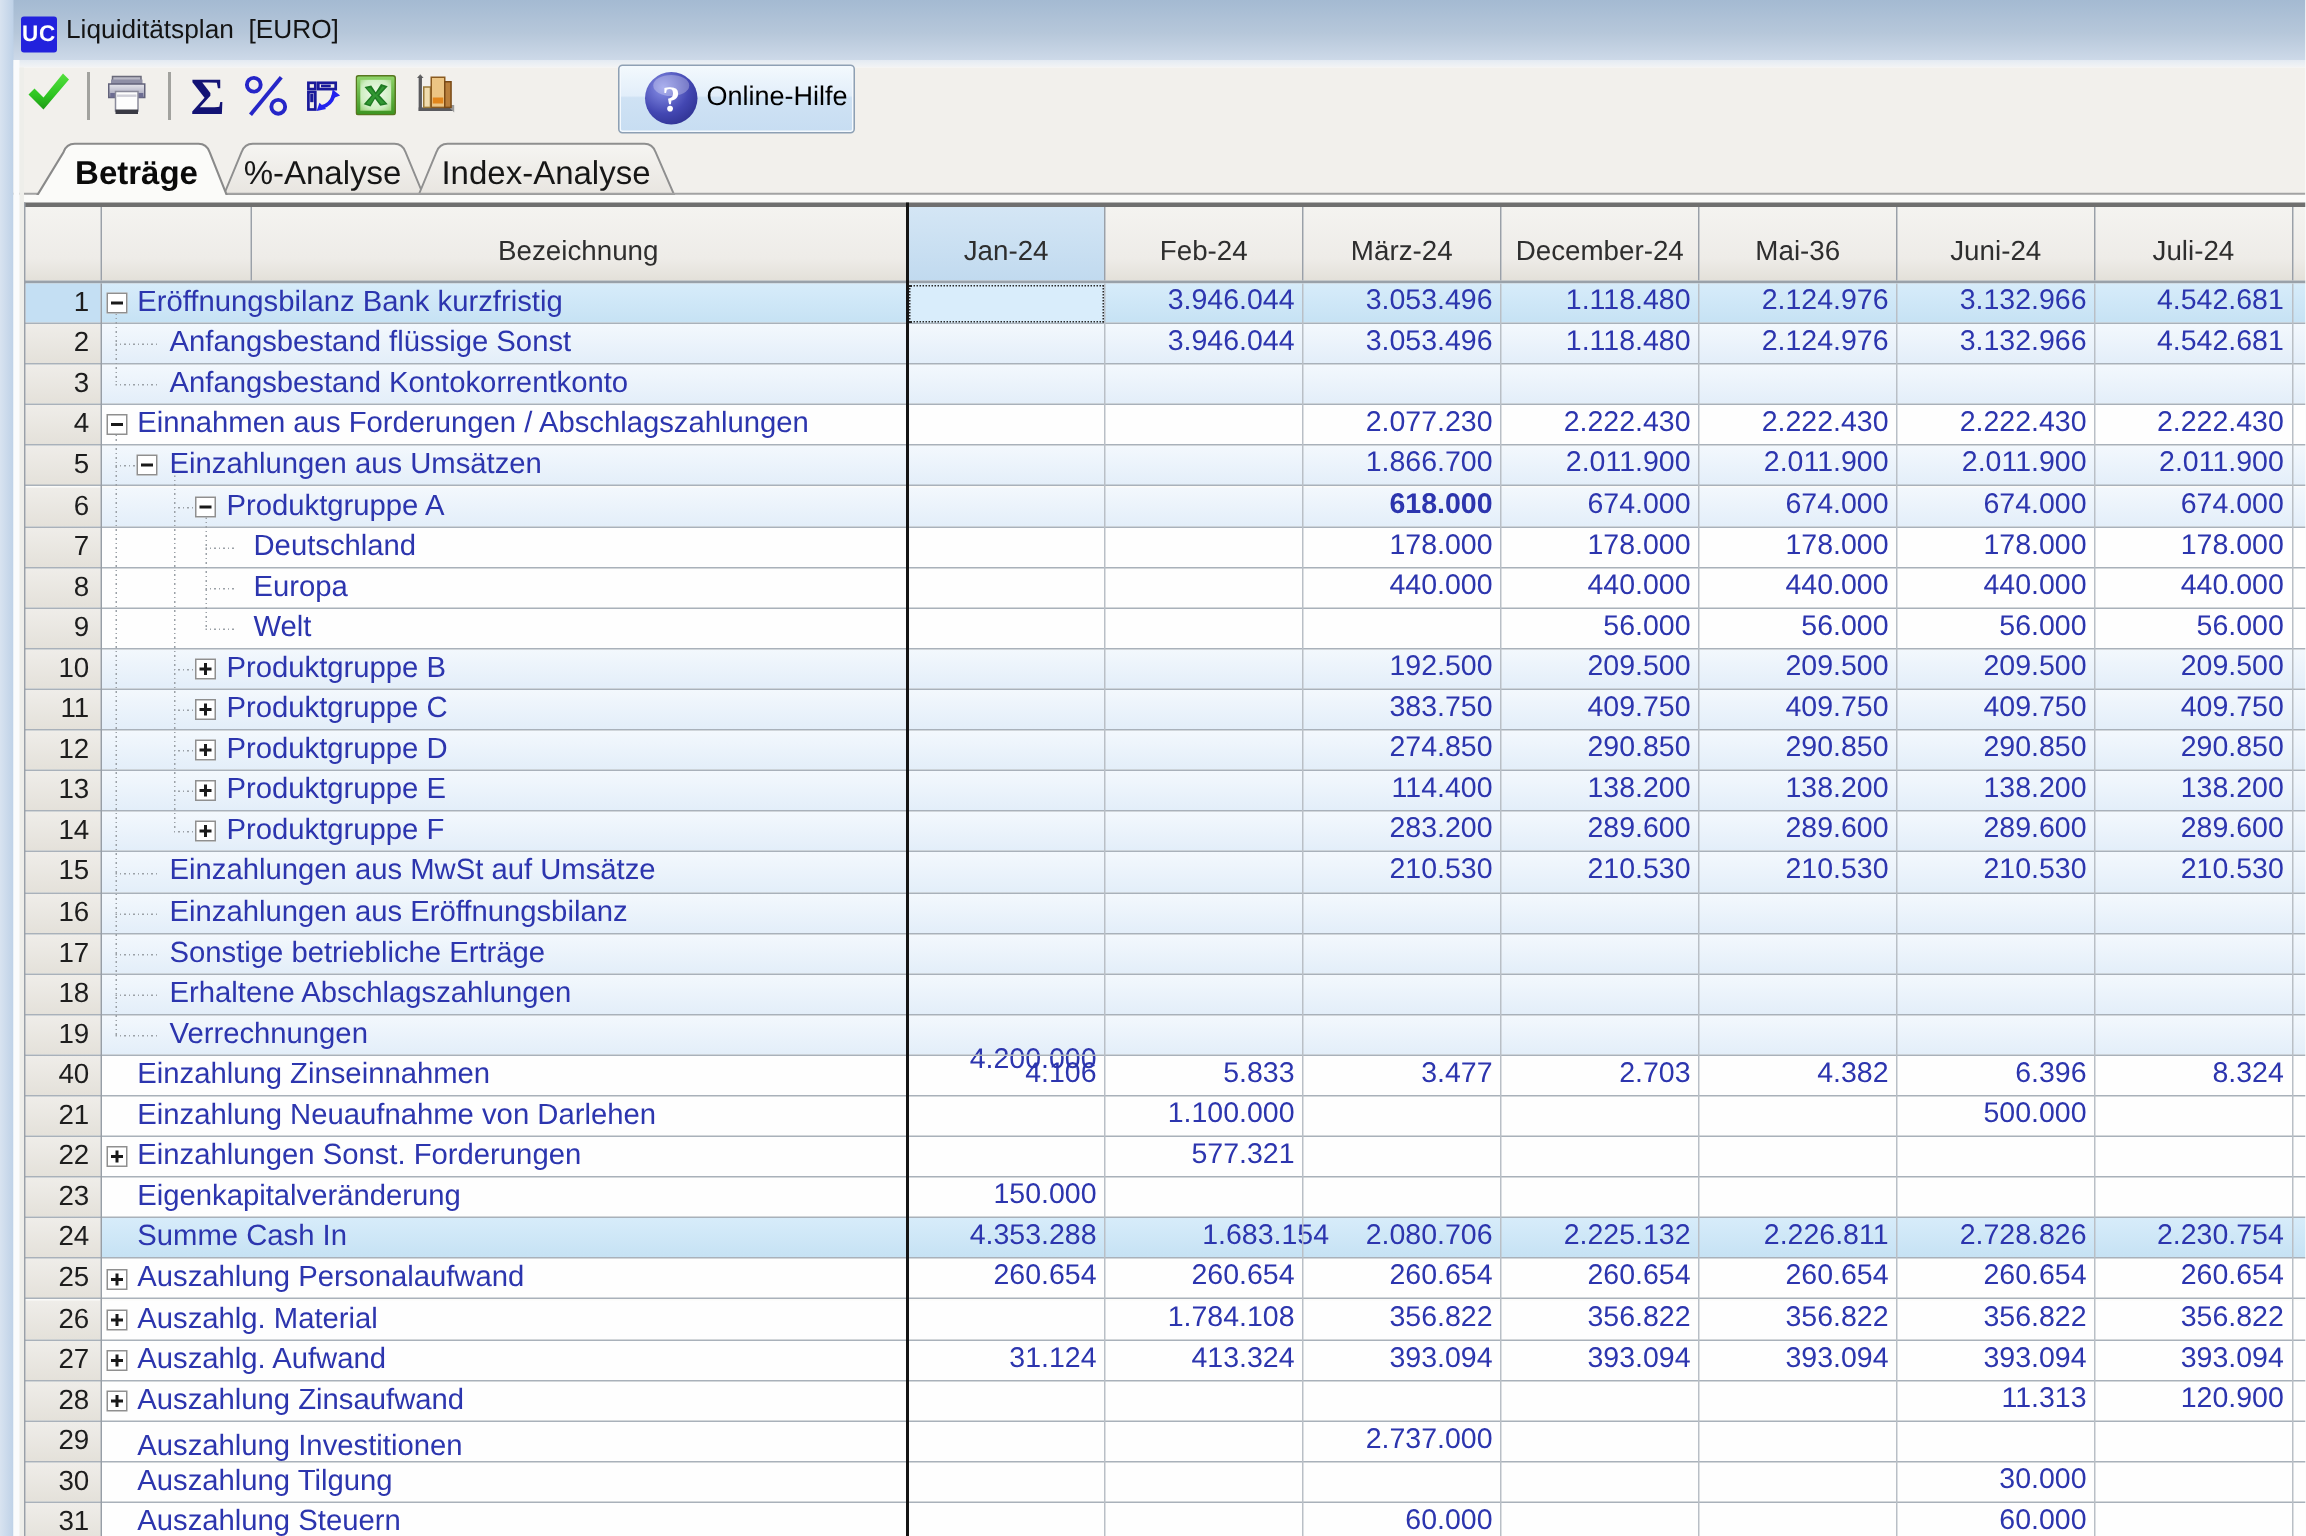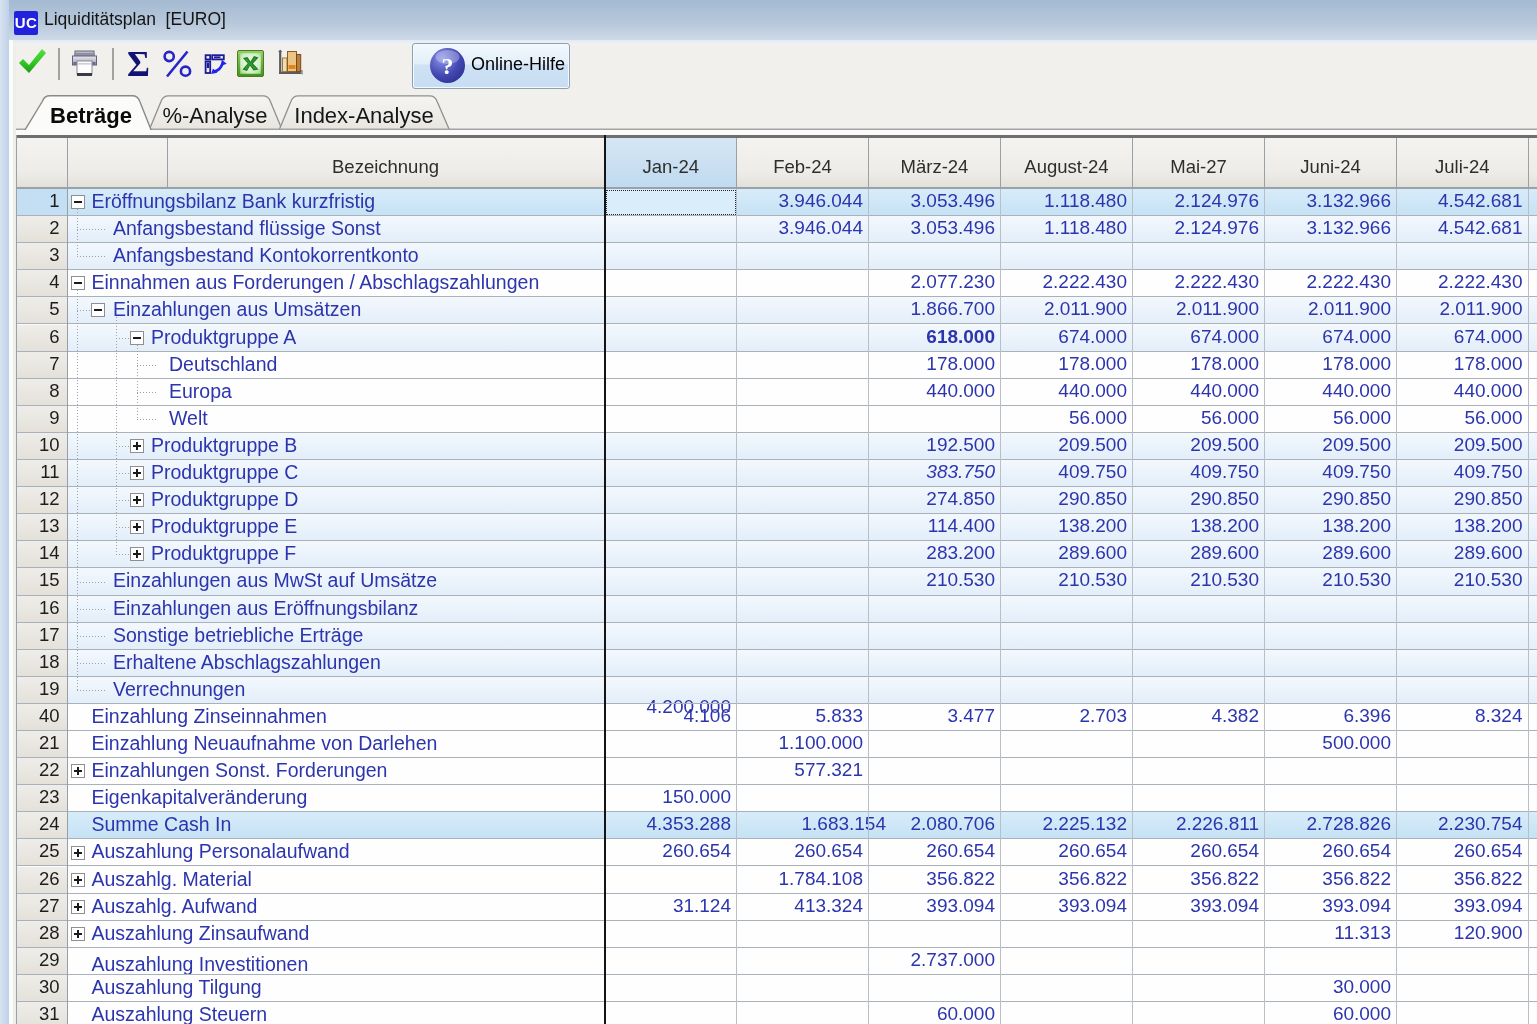--- a/index.html
+++ b/index.html
@@ -126,22 +126,22 @@
 <div class="a" style="left:0;top:0;width:9px;height:1024px;background:linear-gradient(to right,#d8e3f0,#bed1e7);"></div>
 <div class="a" style="left:9px;top:40px;width:4px;height:984px;background:#fafbfc;"></div>
 <div class="a" style="left:13px;top:45px;width:3px;height:979px;background:#eeeeea;"></div>
 <div class="a" style="left:16px;top:135.3px;width:1521.0px;height:2.6px;background:#6f6f6f;"></div>
 <div class="a hdrtxt" style="left:17.0px;top:138.2px;width:49.5px;height:48.8px;background:linear-gradient(#f4f3f0,#eeece8 70%,#e3e0d9);line-height:57.6px;"></div>
 <div class="a hdrtxt" style="left:67.5px;top:138.2px;width:99.0px;height:48.8px;background:linear-gradient(#f4f3f0,#eeece8 70%,#e3e0d9);line-height:57.6px;"></div>
 <div class="a hdrtxt" style="left:167.5px;top:138.2px;width:436.0px;height:48.8px;background:linear-gradient(#f4f3f0,#eeece8 70%,#e3e0d9);line-height:57.6px;">Bezeichnung</div>
 <div class="a hdrtxt" style="left:605.5px;top:138.2px;width:130.5px;height:48.8px;background:linear-gradient(#d4e6f5,#c1daef);line-height:57.6px;">Jan-24</div>
 <div class="a hdrtxt" style="left:737.0px;top:138.2px;width:131.0px;height:48.8px;background:linear-gradient(#f4f3f0,#eeece8 70%,#e3e0d9);line-height:57.6px;">Feb-24</div>
 <div class="a hdrtxt" style="left:869.0px;top:138.2px;width:131.0px;height:48.8px;background:linear-gradient(#f4f3f0,#eeece8 70%,#e3e0d9);line-height:57.6px;">März-24</div>
-<div class="a hdrtxt" style="left:1001.0px;top:138.2px;width:131.0px;height:48.8px;background:linear-gradient(#f4f3f0,#eeece8 70%,#e3e0d9);line-height:57.6px;">August-24</div>
-<div class="a hdrtxt" style="left:1133.0px;top:138.2px;width:131.0px;height:48.8px;background:linear-gradient(#f4f3f0,#eeece8 70%,#e3e0d9);line-height:57.6px;">Mai-27</div>
+<div class="a hdrtxt" style="left:1001.0px;top:138.2px;width:131.0px;height:48.8px;background:linear-gradient(#f4f3f0,#eeece8 70%,#e3e0d9);line-height:57.6px;">December-24</div>
+<div class="a hdrtxt" style="left:1133.0px;top:138.2px;width:131.0px;height:48.8px;background:linear-gradient(#f4f3f0,#eeece8 70%,#e3e0d9);line-height:57.6px;">Mai-36</div>
 <div class="a hdrtxt" style="left:1265.0px;top:138.2px;width:131.0px;height:48.8px;background:linear-gradient(#f4f3f0,#eeece8 70%,#e3e0d9);line-height:57.6px;">Juni-24</div>
 <div class="a hdrtxt" style="left:1397.0px;top:138.2px;width:130.5px;height:48.8px;background:linear-gradient(#f4f3f0,#eeece8 70%,#e3e0d9);line-height:57.6px;">Juli-24</div>
 <div class="a hdrtxt" style="left:1528.5px;top:138.2px;width:8.5px;height:48.8px;background:linear-gradient(#f4f3f0,#eeece8 70%,#e3e0d9);line-height:57.6px;"></div>
 <div class="a" style="left:66.5px;top:138.2px;width:1px;height:48.8px;background:#9aa0a8;"></div>
 <div class="a" style="left:166.5px;top:138.2px;width:1px;height:48.8px;background:#9aa0a8;"></div>
 <div class="a" style="left:736.0px;top:138.2px;width:1px;height:48.8px;background:#9aa0a8;"></div>
 <div class="a" style="left:868.0px;top:138.2px;width:1px;height:48.8px;background:#9aa0a8;"></div>
 <div class="a" style="left:1000.0px;top:138.2px;width:1px;height:48.8px;background:#9aa0a8;"></div>
 <div class="a" style="left:1132.0px;top:138.2px;width:1px;height:48.8px;background:#9aa0a8;"></div>
 <div class="a" style="left:1264.0px;top:138.2px;width:1px;height:48.8px;background:#9aa0a8;"></div>
@@ -220,21 +220,21 @@
 <div class="a" style="left:67.5px;top:432.9px;width:1469.5px;height:26.2px;background:linear-gradient(#f3f8fd,#e3eef9);"></div>
 <div class="a tree" style="left:151.0px;top:432.9px;height:26.2px;line-height:24.2px;">Produktgruppe B</div>
 <div class="a val" style="left:869.0px;top:432.9px;width:131.0px;height:26.2px;line-height:24.2px;">192.500</div>
 <div class="a val" style="left:1001.0px;top:432.9px;width:131.0px;height:26.2px;line-height:24.2px;">209.500</div>
 <div class="a val" style="left:1133.0px;top:432.9px;width:131.0px;height:26.2px;line-height:24.2px;">209.500</div>
 <div class="a val" style="left:1265.0px;top:432.9px;width:131.0px;height:26.2px;line-height:24.2px;">209.500</div>
 <div class="a val" style="left:1397.0px;top:432.9px;width:130.5px;height:26.2px;line-height:24.2px;">209.500</div>
 <div class="a num" style="left:17.0px;top:460.0px;width:49.5px;height:26.2px;background:linear-gradient(#efede9,#e4e1da);line-height:24.2px;padding-right:7px;box-sizing:border-box;">11</div>
 <div class="a" style="left:67.5px;top:460.0px;width:1469.5px;height:26.2px;background:linear-gradient(#f3f8fd,#e3eef9);"></div>
 <div class="a tree" style="left:151.0px;top:460.0px;height:26.2px;line-height:24.2px;">Produktgruppe C</div>
-<div class="a val" style="left:869.0px;top:460.0px;width:131.0px;height:19px;line-height:24.2px;font-style:italic;">383.750</div>
+<div class="a val" style="left:869.0px;top:460.0px;width:131.0px;height:19px;line-height:24.2px;">383.750</div>
 <div class="a val" style="left:1001.0px;top:460.0px;width:131.0px;height:26.2px;line-height:24.2px;">409.750</div>
 <div class="a val" style="left:1133.0px;top:460.0px;width:131.0px;height:26.2px;line-height:24.2px;">409.750</div>
 <div class="a val" style="left:1265.0px;top:460.0px;width:131.0px;height:26.2px;line-height:24.2px;">409.750</div>
 <div class="a val" style="left:1397.0px;top:460.0px;width:130.5px;height:26.2px;line-height:24.2px;">409.750</div>
 <div class="a num" style="left:17.0px;top:487.1px;width:49.5px;height:26.2px;background:linear-gradient(#efede9,#e4e1da);line-height:24.2px;padding-right:7px;box-sizing:border-box;">12</div>
 <div class="a" style="left:67.5px;top:487.1px;width:1469.5px;height:26.2px;background:linear-gradient(#f3f8fd,#e3eef9);"></div>
 <div class="a tree" style="left:151.0px;top:487.1px;height:26.2px;line-height:24.2px;">Produktgruppe D</div>
 <div class="a val" style="left:869.0px;top:487.1px;width:131.0px;height:26.2px;line-height:24.2px;">274.850</div>
 <div class="a val" style="left:1001.0px;top:487.1px;width:131.0px;height:26.2px;line-height:24.2px;">290.850</div>
 <div class="a val" style="left:1133.0px;top:487.1px;width:131.0px;height:26.2px;line-height:24.2px;">290.850</div>

